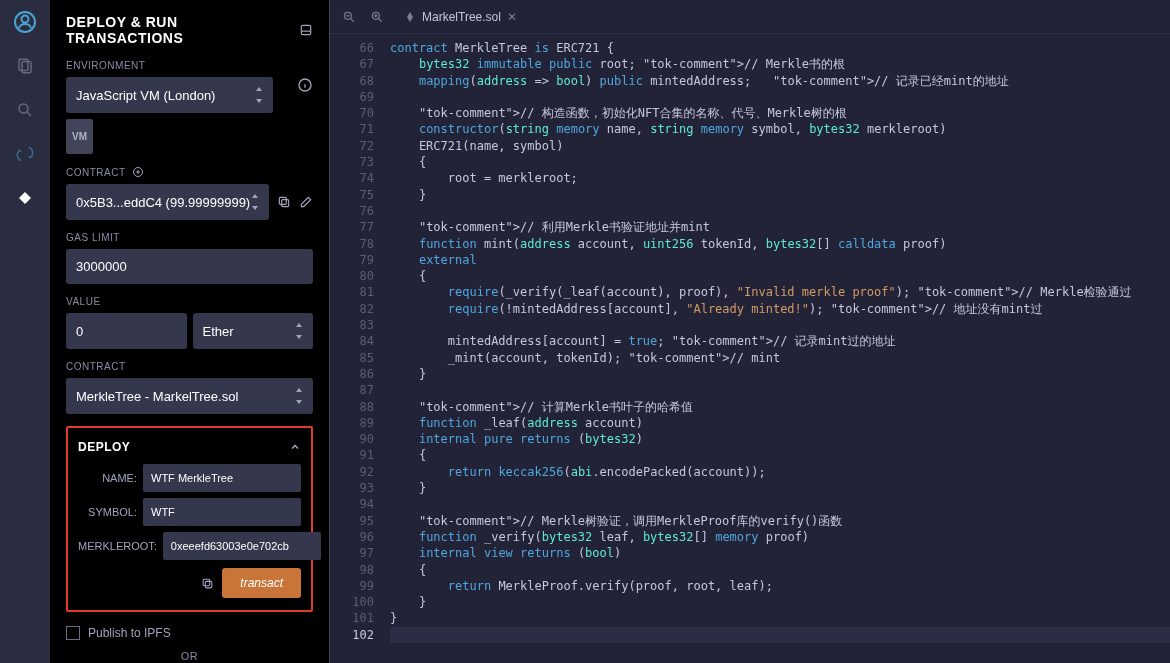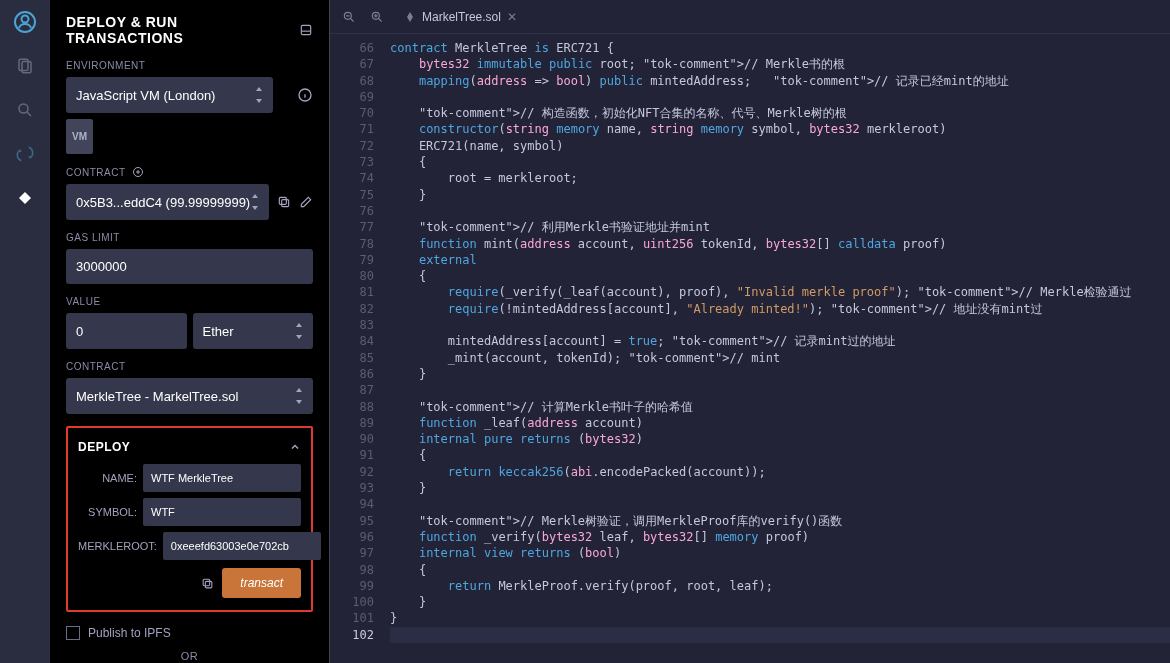--- a/index.html
+++ b/index.html
@@ -7,21 +7,21 @@
 .app { display: flex; height: 663px; width: 1170px; }
 .icon-rail { width: 50px; background: #2a2c3f; display: flex; flex-direction: column; align-items: center; padding-top: 10px; gap: 20px; }
 .icon-rail .rail-icon { width: 24px; height: 24px; display: flex; align-items: center; justify-content: center; opacity: 0.5; cursor: pointer; }
 .icon-rail .rail-icon.active { opacity: 1; color: #fff; }
 .icon-rail .rail-icon.logo { opacity: 1; }
 .sidebar { width: 280px; background: #000000; border-right: 1px solid #42445a; padding: 14px 16px; overflow-y: auto; }
 .panel-title { display:flex; align-items:center; justify-content:space-between; margin-bottom:14px; }
 .panel-title h1 { font-size: 14px; font-weight: 700; color: #fff; letter-spacing: 0.5px; }
 .label { font-size: 10px; letter-spacing: 0.5px; color: #8a8ba7; margin-bottom: 6px; display:flex; align-items:center; gap:6px; }
 .field-row { margin-bottom: 12px; }
-.select-row { display:flex; align-items:center; gap:24px; }
+.select-row { display:flex; align-items:flex-start; gap:24px; }
 .select { flex:1; background: #35384c; border: none; color: #fff; font-size: 13px; padding: 10px 10px; border-radius: 3px; display:flex; align-items:center; justify-content:space-between; cursor:pointer; }
 .info-icon { width:16px; color:#a2a3bd; }
 .vm-badge { display:inline-block; background:#42445a; color:#b0b2cc; font-size:10px; padding:12px 6px; border-radius:2px; margin-top:6px; font-weight:700; }
 .input { width:100%; background:#35384c; border:none; color:#fff; font-size:13px; padding:10px 10px; border-radius:3px; }
 .value-row { display:flex; gap:6px; }
 .value-row .input { flex:1; }
 .value-row .unit { width:90px; }
 .account-row { display:flex; align-items:center; gap:8px; }
 .account-row .select { flex:1; min-width:0; }
 .acct-tools { display:flex; gap:8px; color:#a2a3bd; }
@@ -46,21 +46,21 @@
 .ed-tabs { display:flex; align-items:center; background:#222336; height:34px; padding:0 8px; gap:6px; border-bottom:1px solid #2e3048; }
 .ed-tabs .zoom { color:#7b7d95; cursor:pointer; padding:4px; }
 .tab { display:flex; align-items:center; gap:6px; padding:6px 10px; color:#c5c7de; font-size:12px; }
 .tab.active { border-bottom:none; }
 .tab .close-x { color:#7b7d95; cursor:pointer; font-size:12px; }
 .code-area { flex:1; display:flex; font-family: "SF Mono", Menlo, Consolas, monospace; font-size:12px; line-height:16.3px; overflow:auto; }
 .gutter { width:54px; color:#5b5d74; text-align:right; padding:6px 10px 0 0; user-select:none; }
 .gutter .ln-active { color:#c9cbe0; }
 .codecol { flex:1; padding:6px 0 0 6px; white-space:pre; color:#c5c7de; }
 .tok-kw { color:#4fa6e0; }
-.tok-type { color:#f9a8d4; }
+.tok-type { color:#5eead4; }
 .tok-str { color:#d19a66; }
 .ln-hl { background:#2b2d44; display:block; }
 svg { display:block; }
 </style>
 </head>
 <body>
 
 <div class="app">
 
   <div class="icon-rail">

